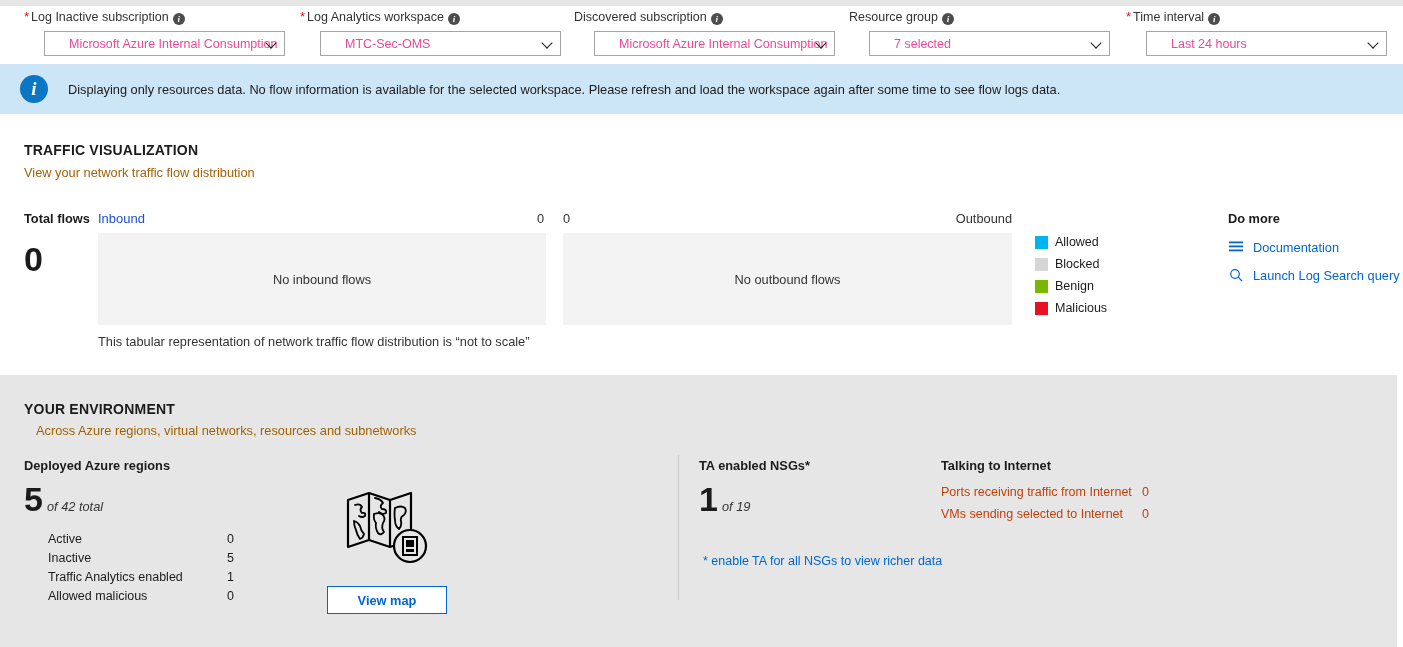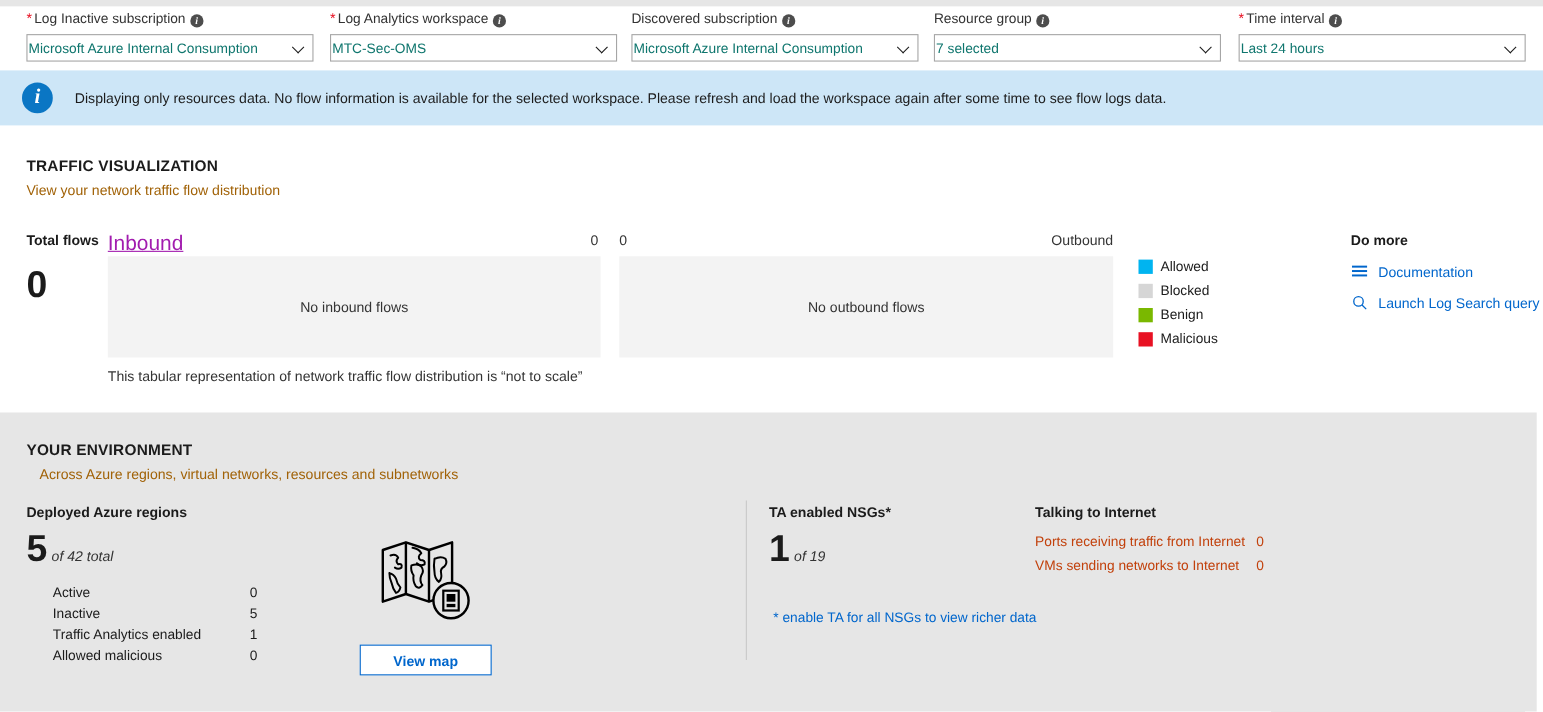--- a/index.html
+++ b/index.html
@@ -53,26 +53,27 @@
     vertical-align: -1px;
     margin-left: 4px;
   }
   .select-box {
     position: relative;
     height: 25px;
     border: 1px solid #a6a6a6;
     background: #ffffff;
     display: flex;
     align-items: center;
-    padding: 0 26px 0 1px;
+    padding: 0 26px 0 24px;
     font-size: 12.5px;
-    color: #0f766e;
+    color: #ec4899;
     cursor: pointer;
     white-space: nowrap;
     overflow: hidden;
+    margin-left: 20px;
   }
   .chev {
     position: absolute;
     right: 8px; top: 50%;
     width: 9px; height: 9px;
     margin-top: -5px;
   }
   .chev::before {
     content: "";
     position: absolute;
@@ -127,21 +128,21 @@
   #total-flows-label {
     position: absolute; left: 24px; top: 211px;
     font-size: 12.8px; font-weight: bold; color: #1b1b1b;
   }
   #total-flows-value {
     position: absolute; left: 24px; top: 240px;
     font-size: 34px; font-weight: bold; color: #1b1b1b; line-height: 38px;
   }
   #inbound-label {
     position: absolute; left: 98px; top: 211px;
-    font-size: 19px; color: #a21caf; text-decoration: underline;
+    font-size: 13px; color: #1d4ed8;
   }
   #inbound-count {
     position: absolute; left: 524px; top: 211px; width: 20px;
     text-align: right; font-size: 12.8px; color: #333333;
   }
   #outbound-count {
     position: absolute; left: 563px; top: 211px;
     font-size: 12.8px; color: #333333;
   }
   #outbound-label {
@@ -441,20 +442,20 @@
     </div>
     <div id="nsg-note">* enable TA for all NSGs to view richer data</div>
 
     <div id="internet-head">Talking to Internet</div>
     <div id="internet-list">
       <div class="int-row">
         <span>Ports receiving traffic from Internet</span>
         <span>0</span>
       </div>
       <div class="int-row">
-        <span>VMs sending networks to Internet</span>
+        <span>VMs sending selected to Internet</span>
         <span>0</span>
       </div>
     </div>
 
   </div>
 
 </div>
 
 </body></html>

